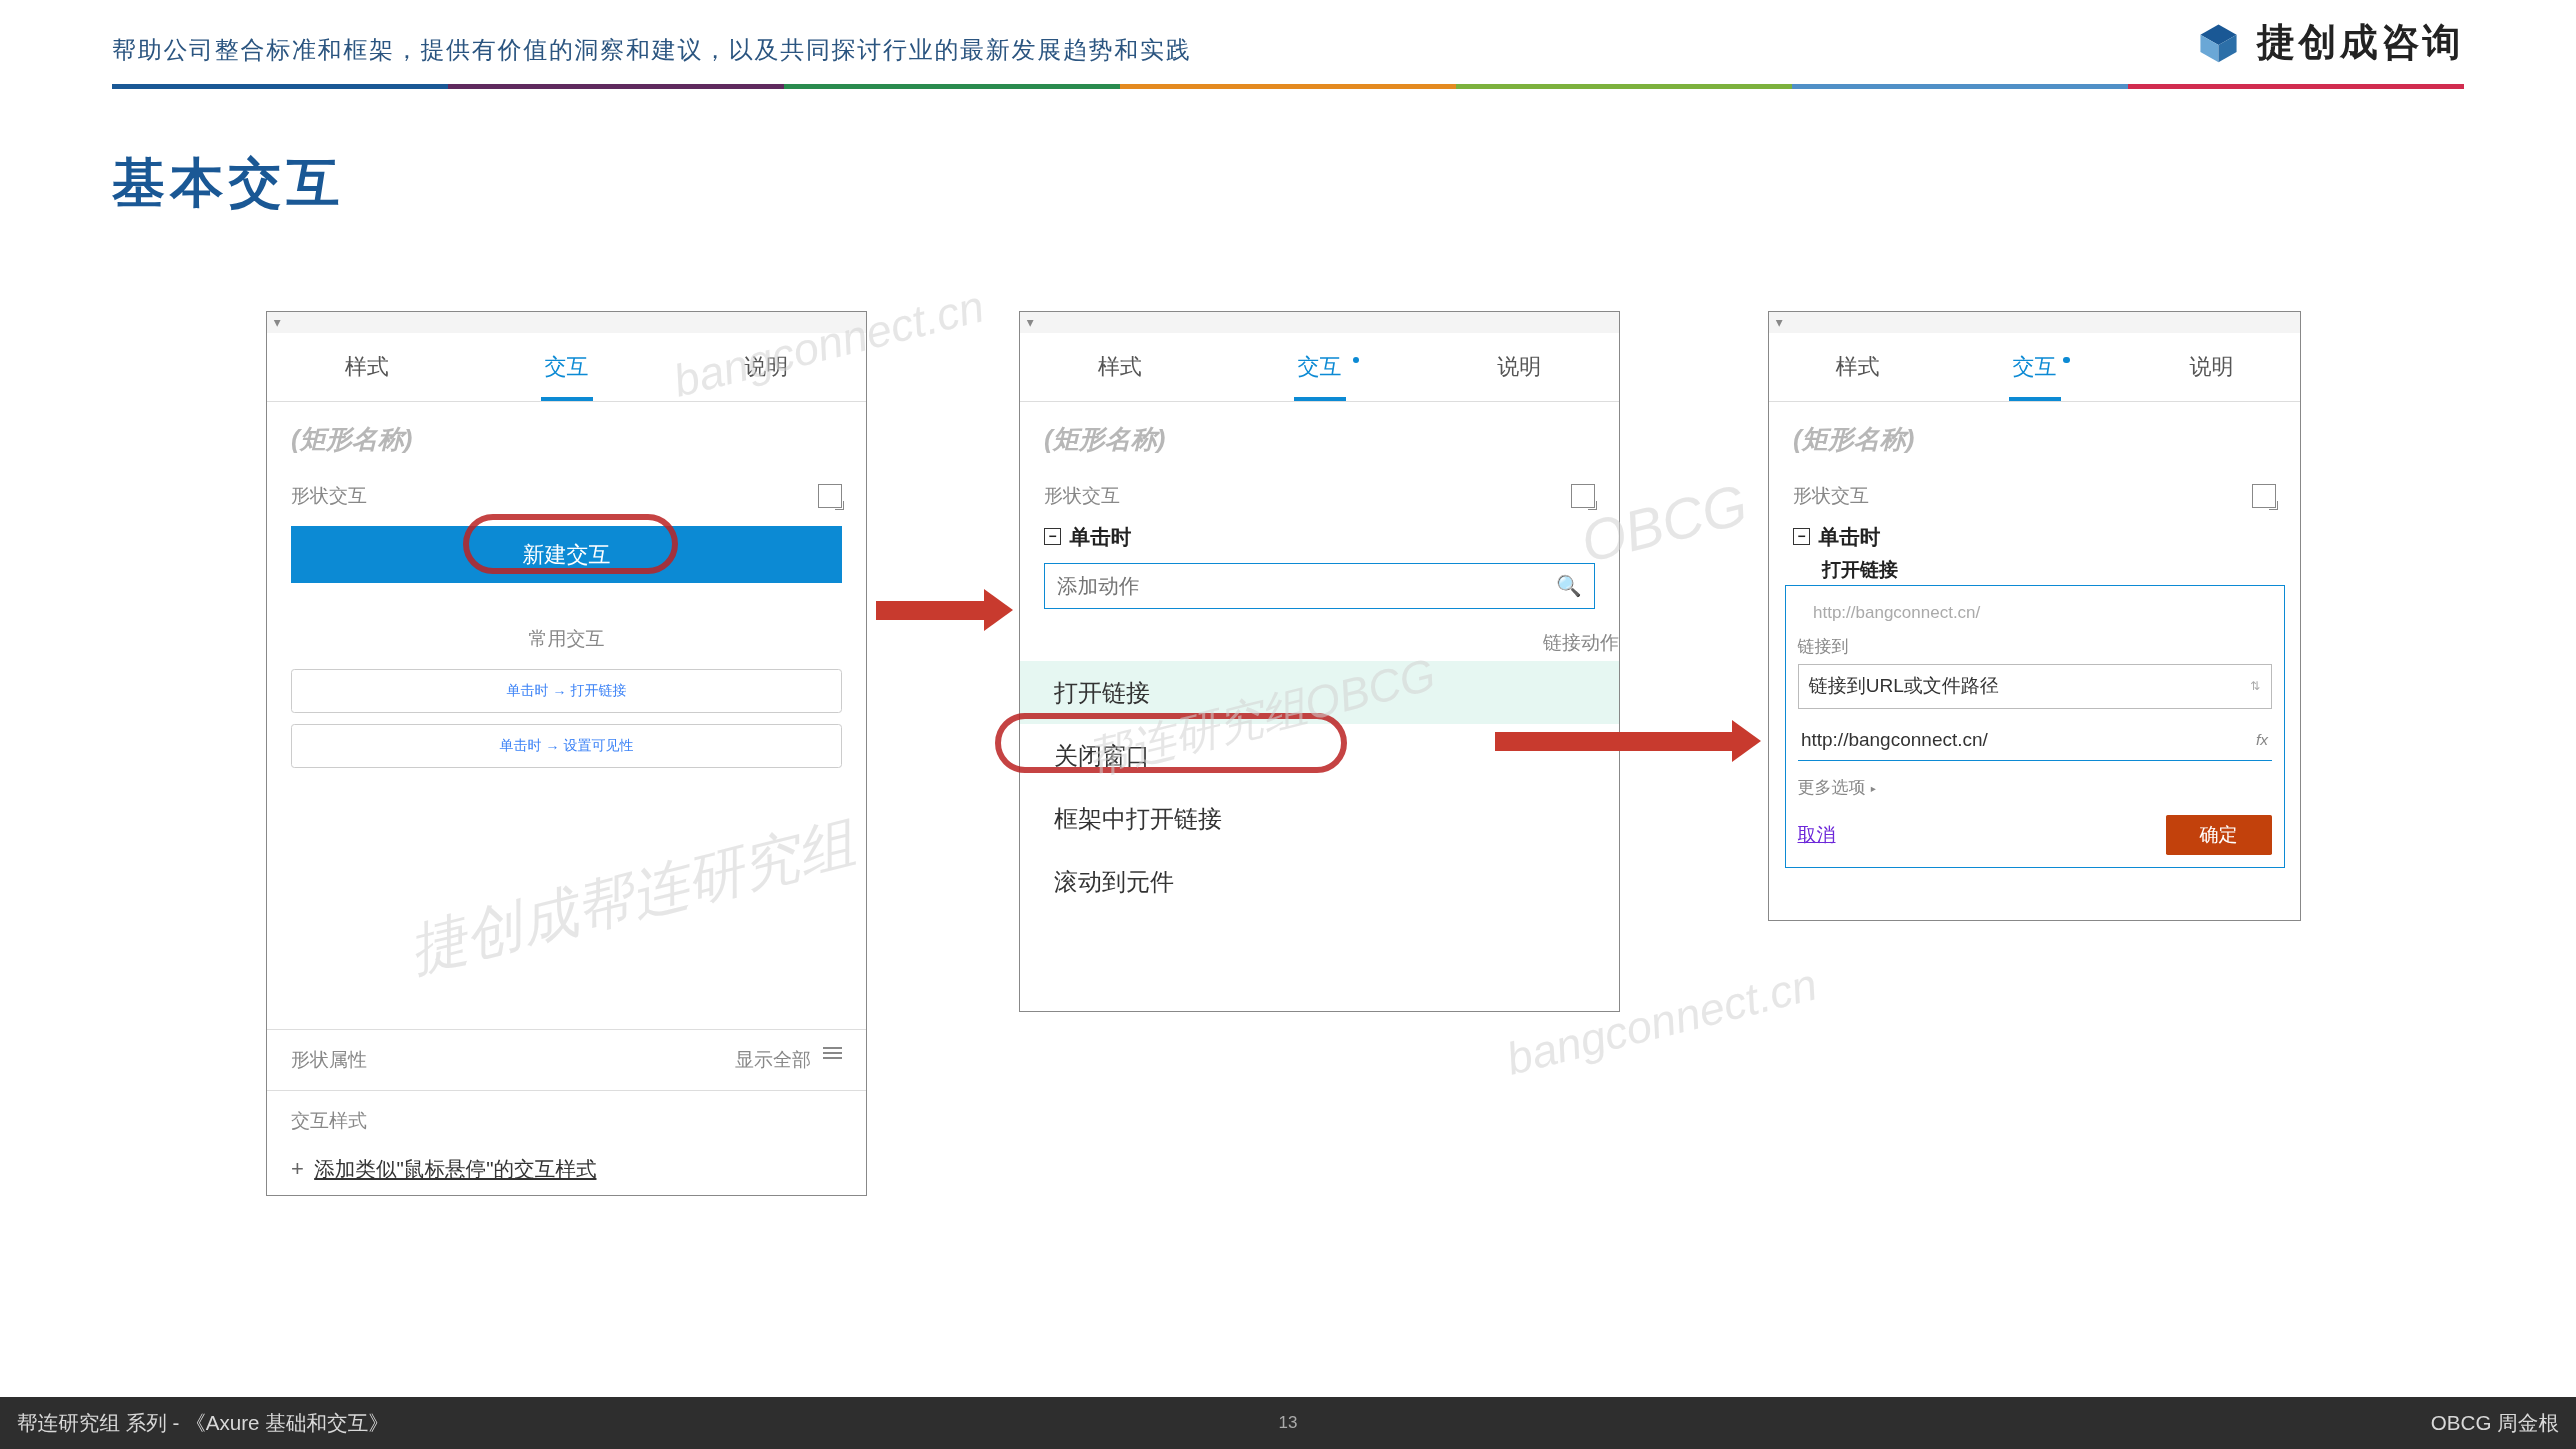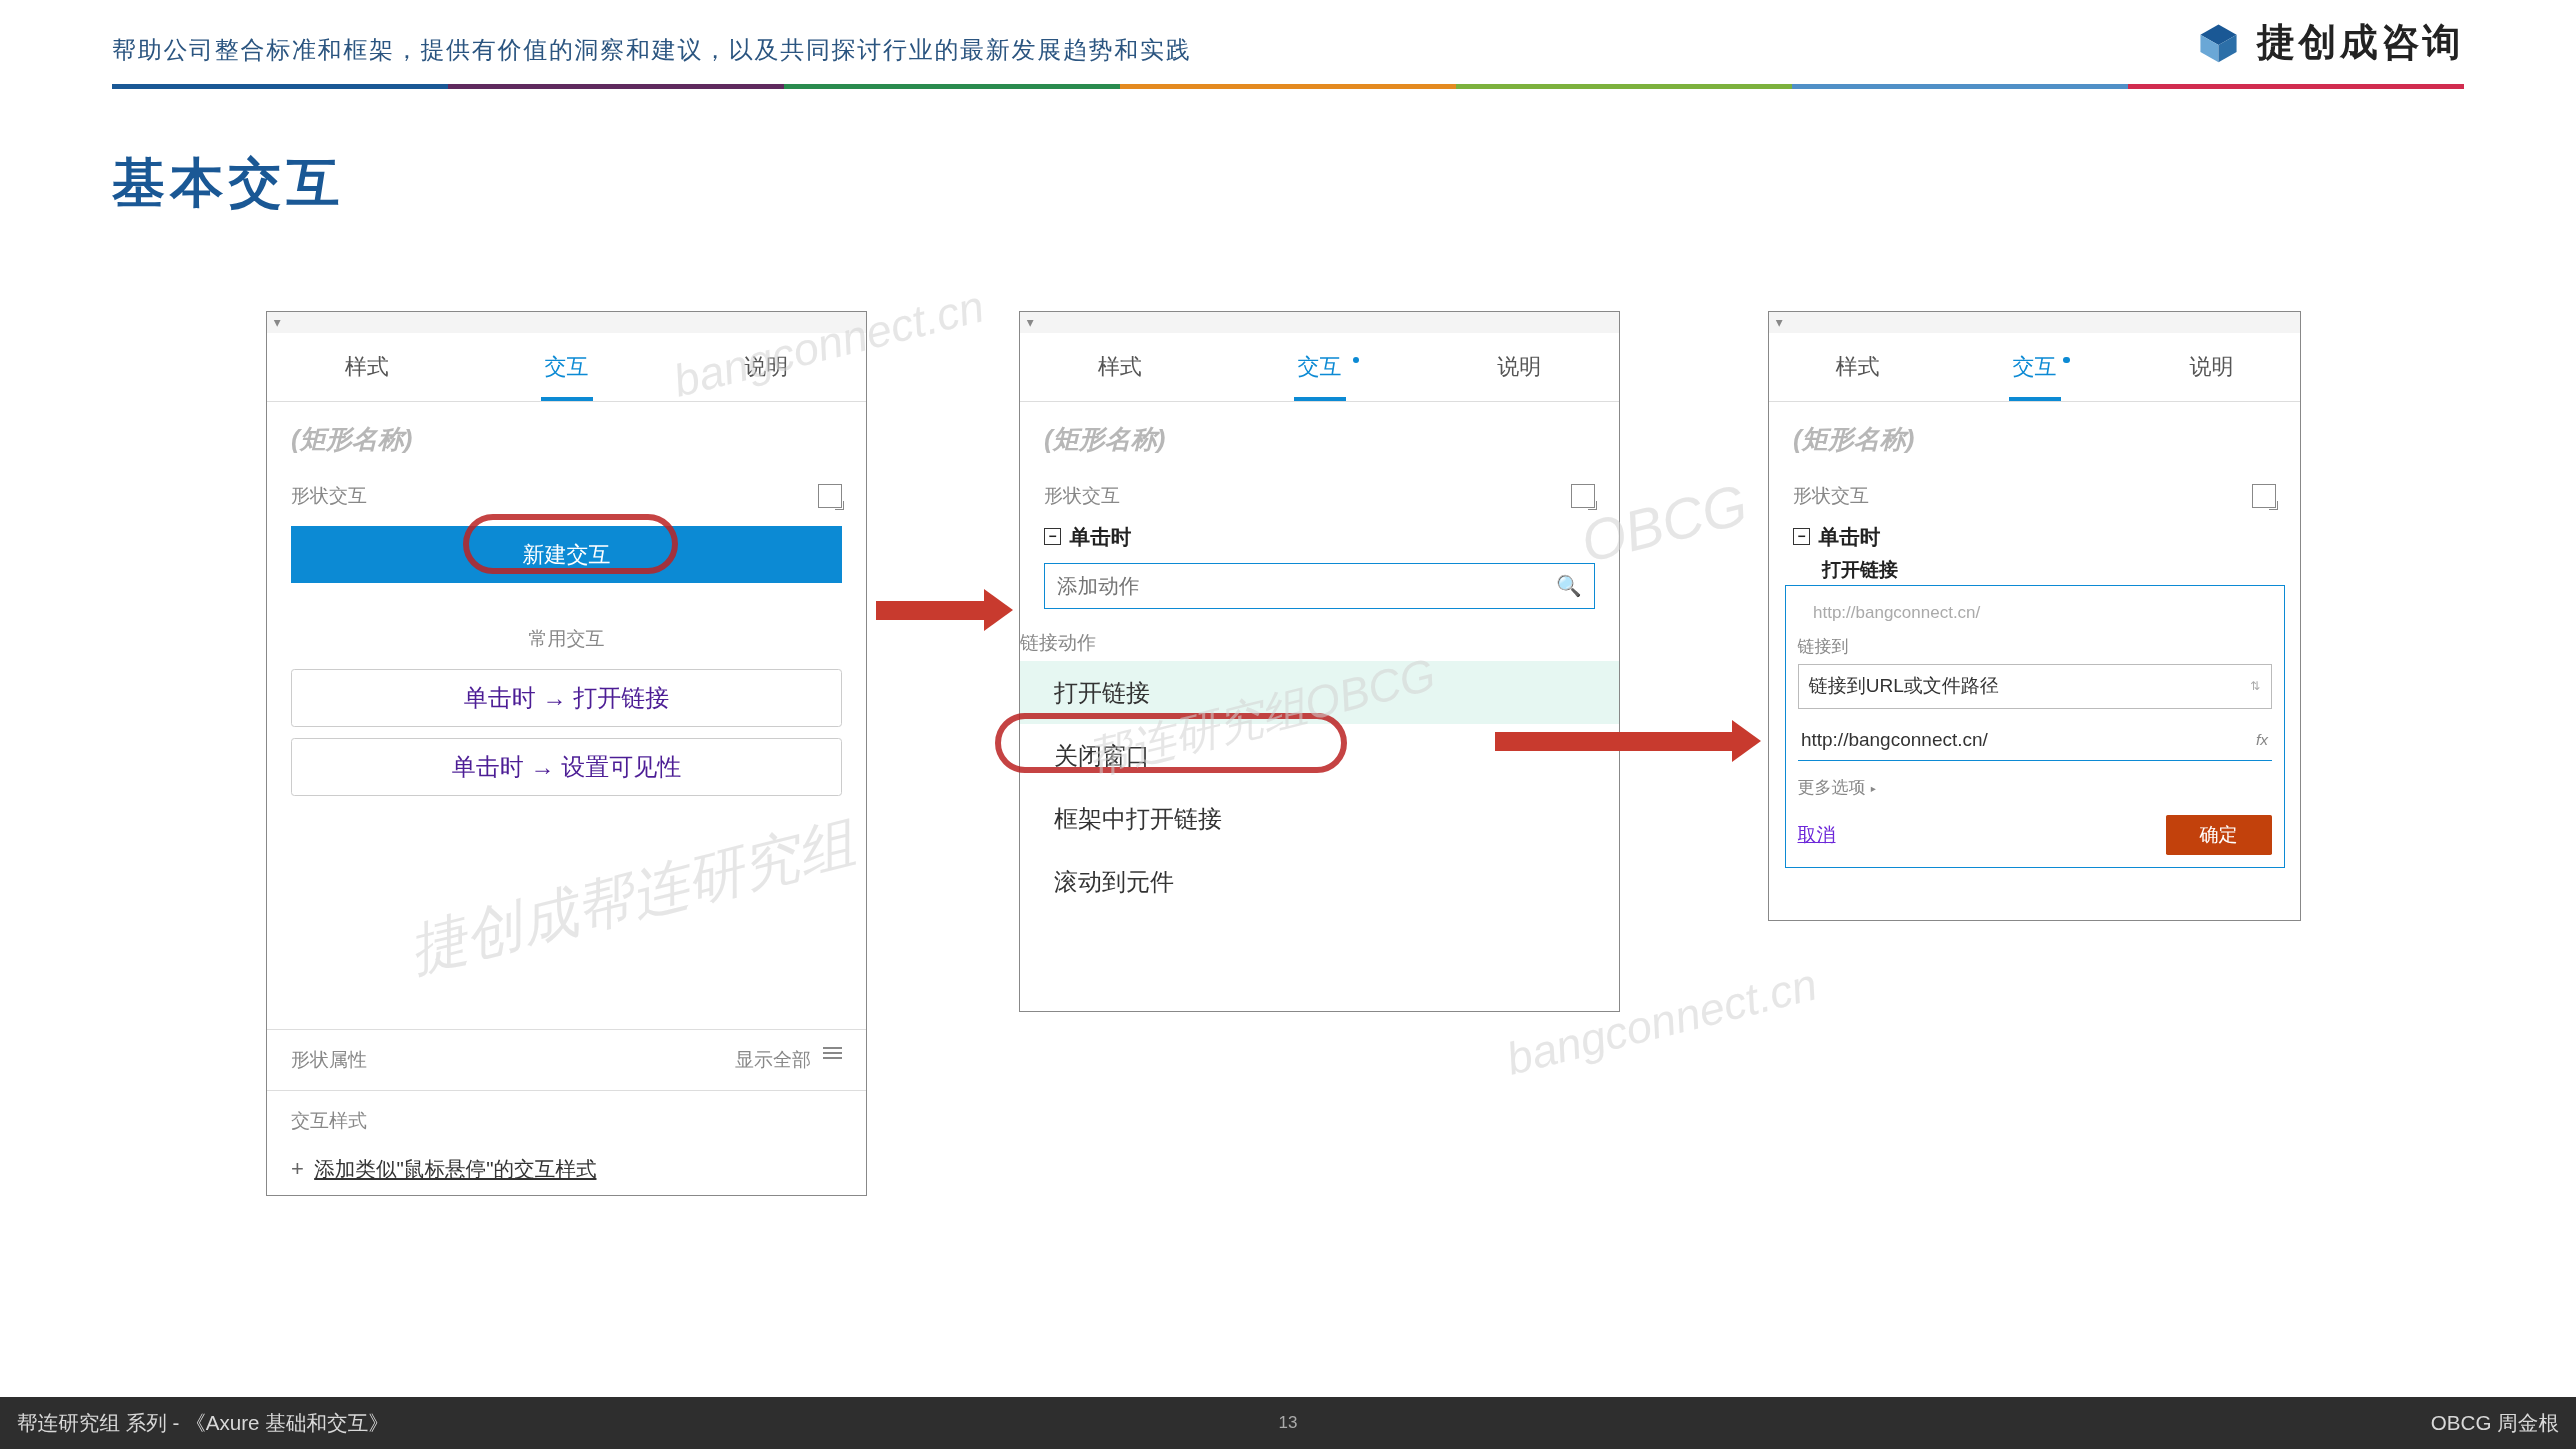--- a/index.html
+++ b/index.html
@@ -176,22 +176,22 @@
   color:#888;
   font-size:19px;
   padding:34px 0 12px;
 }
 .thin-btn {
   margin:5.2px 24px;
   border:0.9px solid #ccc;
   border-radius:3.4px;
   text-align:center;
   padding:12px 0;
-  font-size:24px;
-  color:#4c1d95;
+  font-size:14px;
+  color:#3b82f6;
 }
 
 .prop-row{
   display:flex;justify-content:space-between;align-items:center;
   padding:8.6px 24px;
   font-size:19px;color:#888;
 }
 .hamburger{display:flex;flex-direction:column;gap:3.4px}
 .hamburger span{width:19px;height:1.7px;background:#888;display:block}
 
@@ -202,21 +202,21 @@
 
 
 .event-header{display:flex;align-items:center;gap:8.6px;padding:5.2px 24px;font-size:20.6px;font-weight:bold;color:#222}
 .minus-box{width:17px;height:17px;border:1.3px solid #333;display:flex;align-items:center;justify-content:center;font-size:13.7px;line-height:1}
 .search-box{
   margin:6.9px 24px;border:1.7px solid #0c8ad4;display:flex;align-items:center;
   padding:10.3px 12px;
 }
 .search-box input{border:none;outline:none;flex:1;font-size:20.6px;color:#999}
 .search-ic{color:#888;font-size:20.6px}
-.p2-center{text-align:left;color:#888;font-size:19px;padding:13.7px 0 0}
+.p2-center{text-align:right;color:#888;font-size:19px;padding:13.7px 0 0}
 .p2-list{padding:5.2px 0}
 .p2-item{padding:15.5px 34px;font-size:24px;color:#333}
 .p2-item-hl{background:#e6f7f2}
 
 
 .p3-sub{padding:1.7px 24px 1.7px 53px;font-size:19px;font-weight:bold;color:#222}
 .p3-hint{padding:8.6px 0 6.9px 15.5px;font-size:17px;color:#aaa}
 .blue-frame{margin:0 15.5px;border:1.7px solid #0c8ad4;padding:8.6px 12px 12px}
 .p3-label{font-size:17px;color:#888;margin:5.2px 0}
 .p3-select{border:0.9px solid #bbb;padding:8.6px 10.3px;display:flex;justify-content:space-between;align-items:center;font-size:19px;color:#333;background:#fff}

